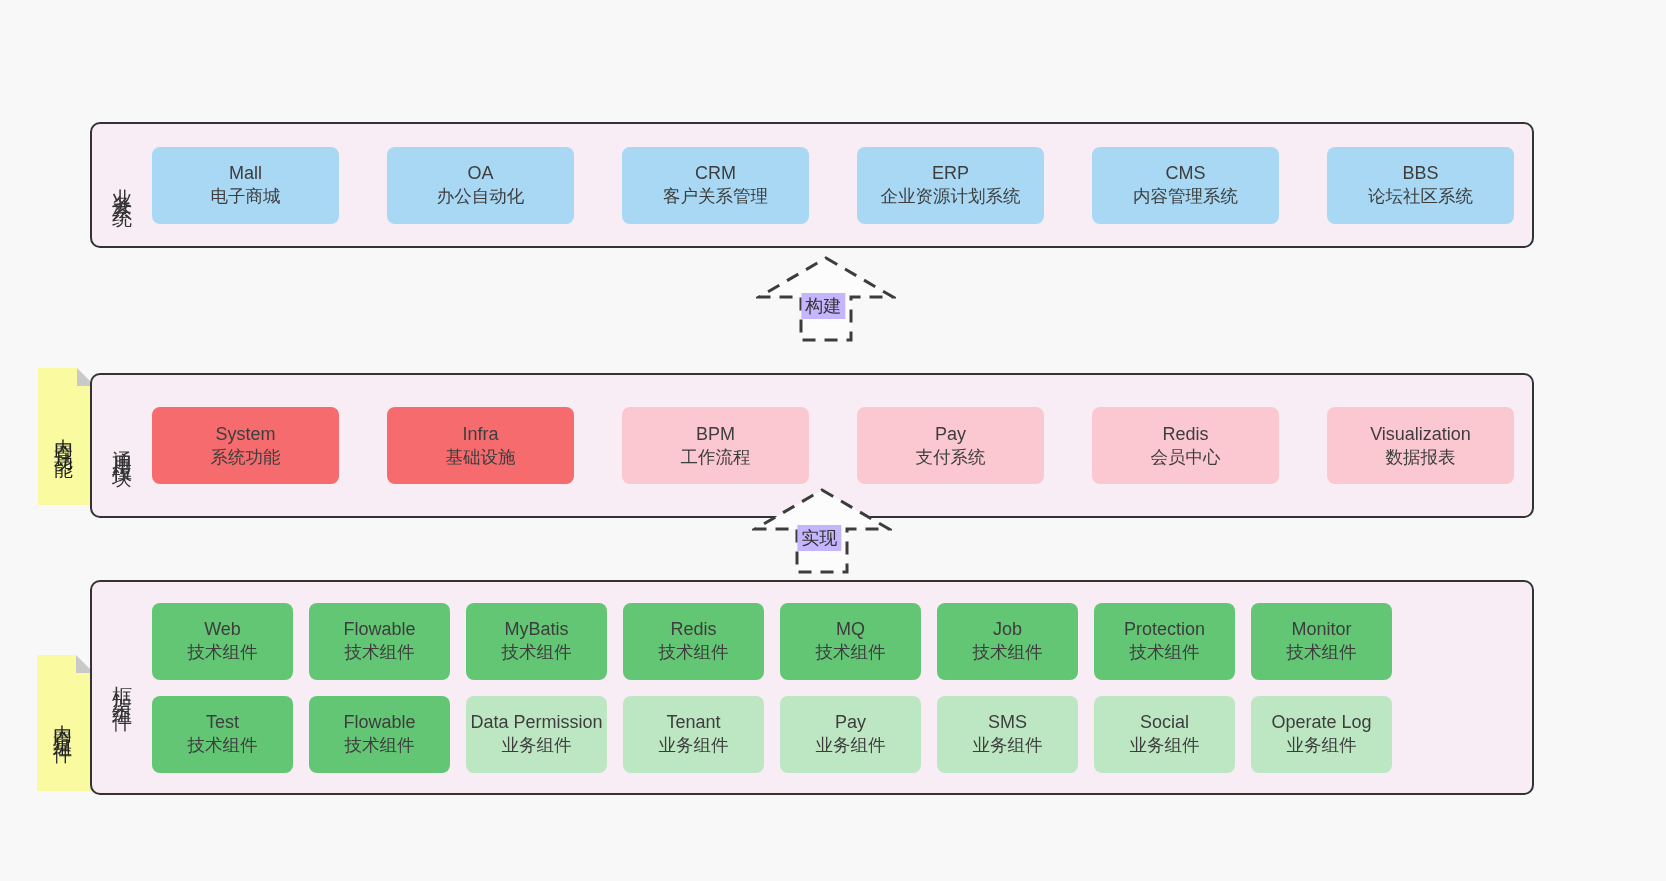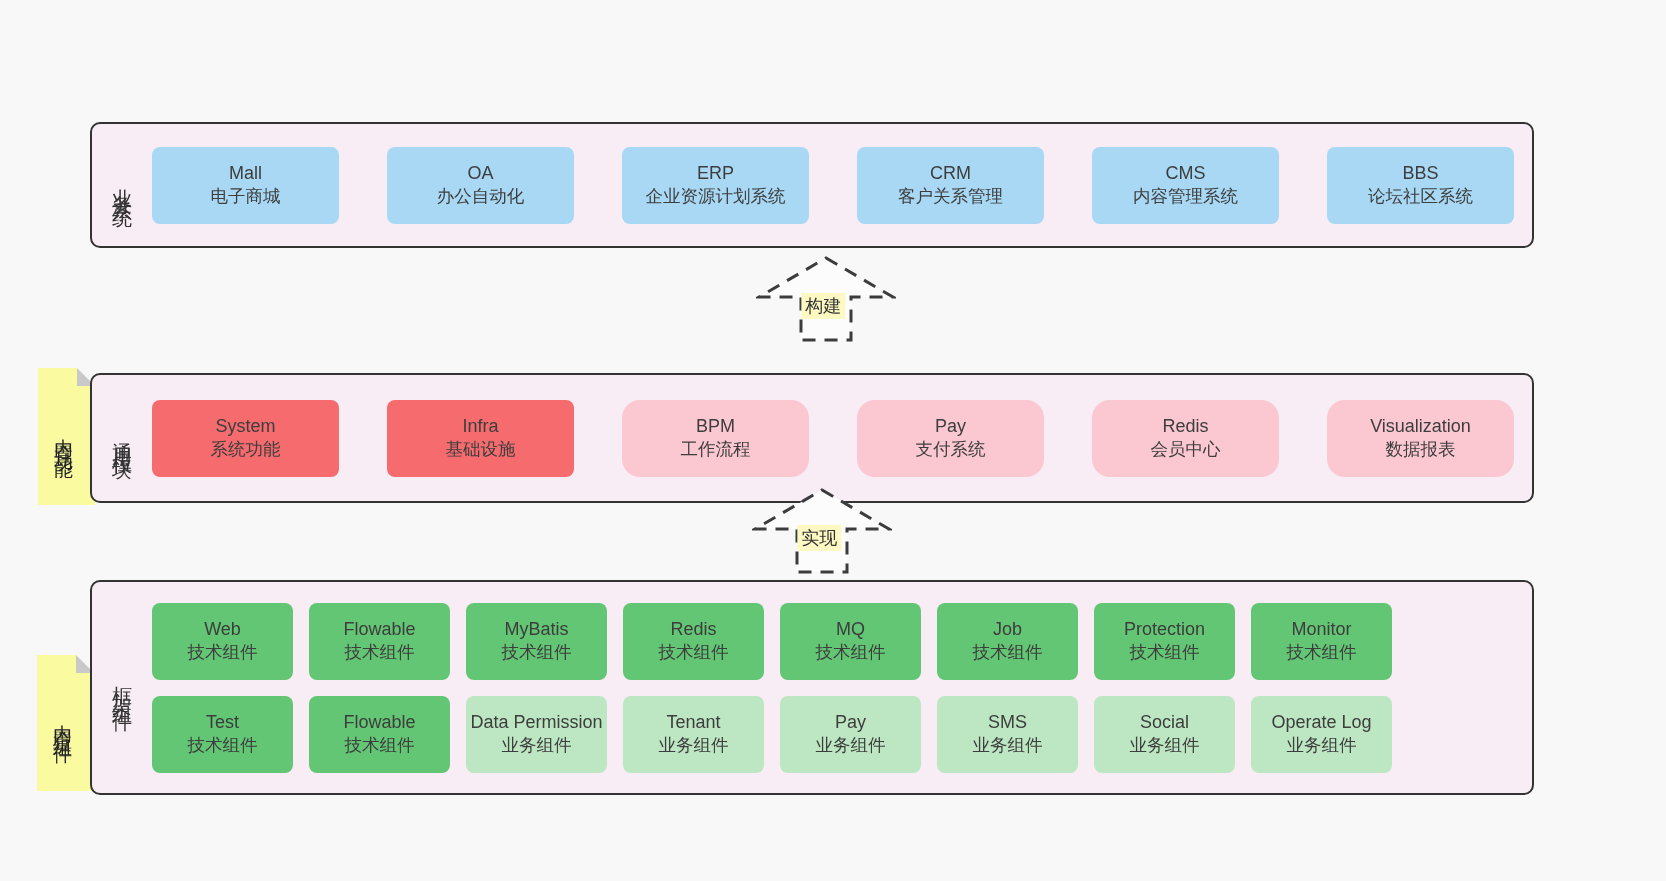--- a/index.html
+++ b/index.html
@@ -19,21 +19,21 @@
     background: var(--layer_bg, #f8edf5);
     border: 2px solid var(--layer_border, #333);
     border-radius: 10px;
     box-sizing: border-box;
     display: flex;
     align-items: stretch;
     padding-left: 12px;
     z-index: 2;
   }
   #layer-business   { top: 122px; height: 126px; }
-  #layer-modules    { top: 373px; height: 130px; }
+  #layer-modules    { top: 373px; height: 145px; }
   #layer-components { top: 580px; height: 215px; }
 
   .v-label {
     width: 38px;
     display: flex; align-items: center; justify-content: center;
     writing-mode: vertical-rl; text-orientation: upright;
     font-size: 20px; letter-spacing: 6px;
     color: #333;
     flex: 0 0 auto;
   }
@@ -57,21 +57,21 @@
     align-items: center; justify-content: center;
     text-align: center;
     color: var(--text, #3d3d3d);
     font-size: 17.5px;
     line-height: 23px;
     padding: 2px 4px;
     box-sizing: border-box;
   }
   .box.blue       { background: var(--box_blue, #a8d8f4); }
   .box.red        { background: var(--box_red, #f56b6e); }
-  .box.pink       { background: var(--box_pink, #fbc8d1); border-radius: 18px; }
+  .box.pink       { background: var(--box_pink, #fbc8d1); }
   .box.green      { background: var(--box_green, #63c674); }
   .box.lightgreen { background: var(--box_lightgreen, #bde7c2); }
   .box-name { font-size: 18px; }
 
   
   .sticky {
     position: absolute;
     width: 57px;
     background: linear-gradient(225deg, transparent 13px, var(--sticky_yellow, #fafaa0) 13px);
     z-index: 1;
@@ -98,21 +98,21 @@
     width: 140px; height: 88px;
     z-index: 3;
   }
   #arrow-build     { left: 756px; top: 255px; }
   #arrow-implement { left: 752px; top: 487px; }
   .arrow svg { position: absolute; inset: 0; }
   .arrow .arrow-label {
     position: absolute;
     left: 50%; top: 38px;
     transform: translateX(-56%);
-    background: #fef9c3;
+    background: #c4b5fd;
     padding: 1px 4px;
     font-size: 18px;
     color: #333;
     white-space: nowrap;
   }
 </style>
 </head>
 <body>
 
 <div class="stage">
@@ -131,26 +131,26 @@
     <div class="boxes cols6">
         <div class="box blue">
           <div class="box-name">Mall</div>
           <div class="box-desc">电子商城</div>
         </div>
         <div class="box blue">
           <div class="box-name">OA</div>
           <div class="box-desc">办公自动化</div>
         </div>
         <div class="box blue">
+          <div class="box-name">CRM</div>
+          <div class="box-desc">客户关系管理</div>
+        </div>
+        <div class="box blue">
           <div class="box-name">ERP</div>
           <div class="box-desc">企业资源计划系统</div>
-        </div>
-        <div class="box blue">
-          <div class="box-name">CRM</div>
-          <div class="box-desc">客户关系管理</div>
         </div>
         <div class="box blue">
           <div class="box-name">CMS</div>
           <div class="box-desc">内容管理系统</div>
         </div>
         <div class="box blue">
           <div class="box-name">BBS</div>
           <div class="box-desc">论坛社区系统</div>
         </div>
       </div>

